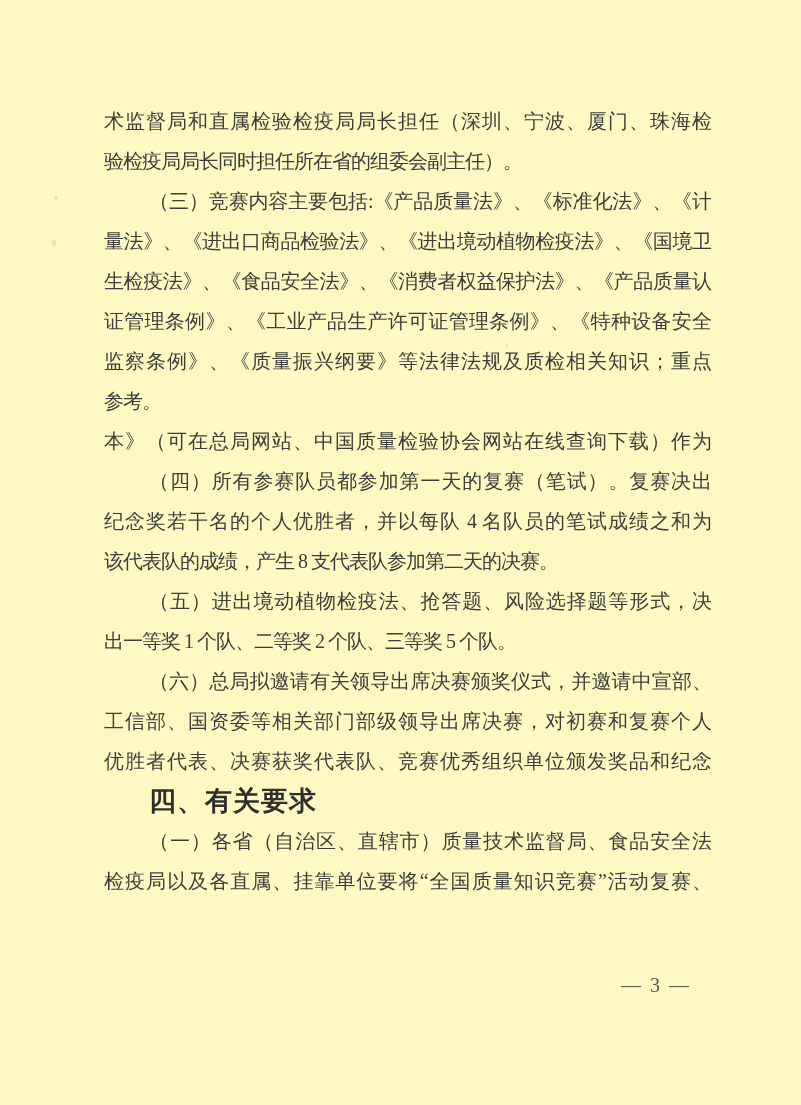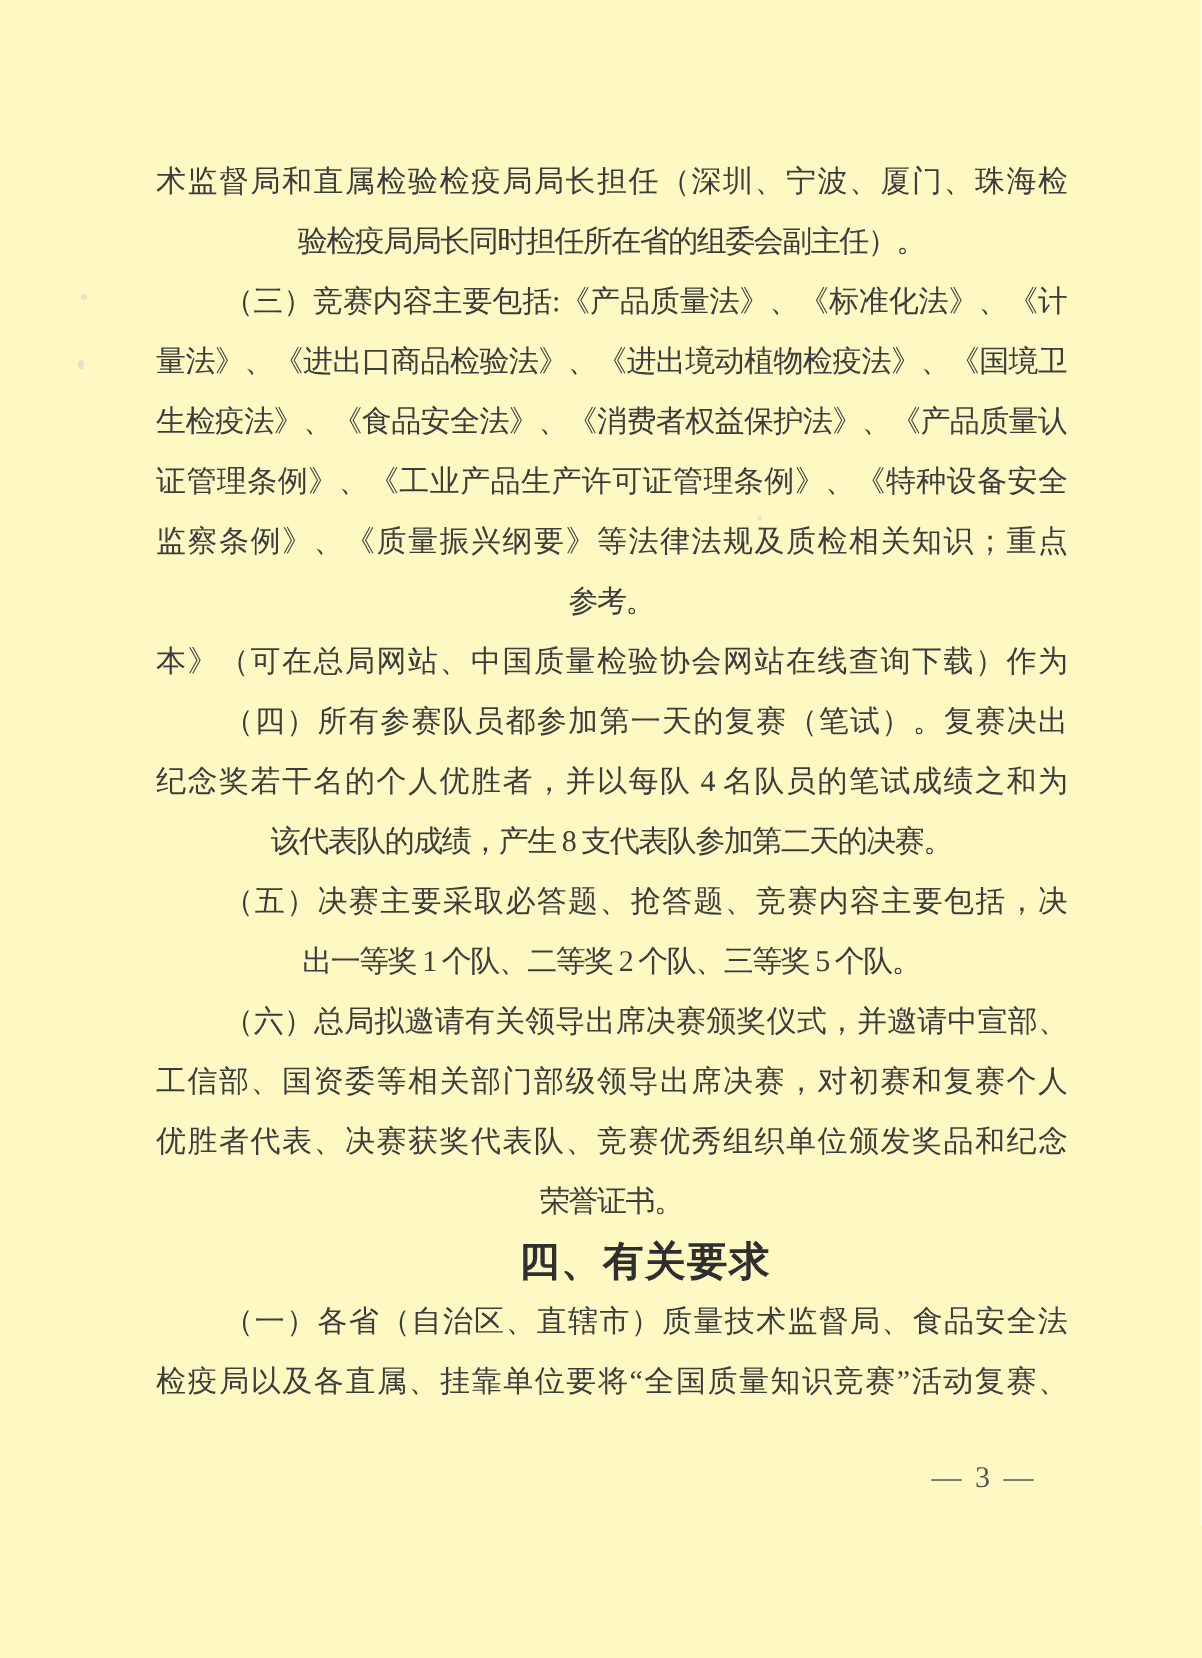--- a/index.html
+++ b/index.html
@@ -21,21 +21,21 @@
     left: 104px;
     top: 101px;
     width: 607px;
   }
   .line {
     height: 40px;
     line-height: 40px;
     font-size: 20px;
     letter-spacing: -1px;
     overflow: hidden;
-    text-align: center;
+    text-align: left;
   }
   .line.fill {
     text-align: justify;
     text-align-last: justify;
   }
   .line.indent {
     padding-left: 45px;
   }
   .line.indent.fill {
     width: 562px;
@@ -83,25 +83,24 @@
       <div class="line fill indent">（三）竞赛内容主要包括:《产品质量法》、《标准化法》、《计</div>
       <div class="line fill">量法》、《进出口商品检验法》、《进出境动植物检疫法》、《国境卫</div>
       <div class="line fill">生检疫法》、《食品安全法》、《消费者权益保护法》、《产品质量认</div>
       <div class="line fill">证管理条例》、《工业产品生产许可证管理条例》、《特种设备安全</div>
       <div class="line fill">监察条例》、《质量振兴纲要》等法律法规及质检相关知识；重点</div>
       <div class="line">参考。</div>
       <div class="line fill">本》（可在总局网站、中国质量检验协会网站在线查询下载）作为</div>
       <div class="line fill indent">（四）所有参赛队员都参加第一天的复赛（笔试）。复赛决出</div>
       <div class="line fill">纪念奖若干名的个人优胜者，并以每队 4 名队员的笔试成绩之和为</div>
       <div class="line">该代表队的成绩，产生 8 支代表队参加第二天的决赛。</div>
-      <div class="line fill indent">（五）决赛主要采取必答题、抢答题、竞赛内容主要包括，决</div>
+      <div class="line fill indent">（五）进出境动植物检疫法、抢答题、风险选择题等形式，决</div>
       <div class="line">出一等奖 1 个队、二等奖 2 个队、三等奖 5 个队。</div>
       <div class="line fill indent">（六）总局拟邀请有关领导出席决赛颁奖仪式，并邀请中宣部、</div>
       <div class="line fill">工信部、国资委等相关部门部级领导出席决赛，对初赛和复赛个人</div>
       <div class="line fill">优胜者代表、决赛获奖代表队、竞赛优秀组织单位颁发奖品和纪念</div>
-      <div class="line">荣誉证书。</div>
       <div class="line indent bold">四、有关要求</div>
       <div class="line fill indent">（一）各省（自治区、直辖市）质量技术监督局、食品安全法</div>
       <div class="line fill">检疫局以及各直属、挂靠单位要将“全国质量知识竞赛”活动复赛、</div>
     </div>
 
   <div class="footer">— 3 —</div>
 </div>
 
 </body></html>

